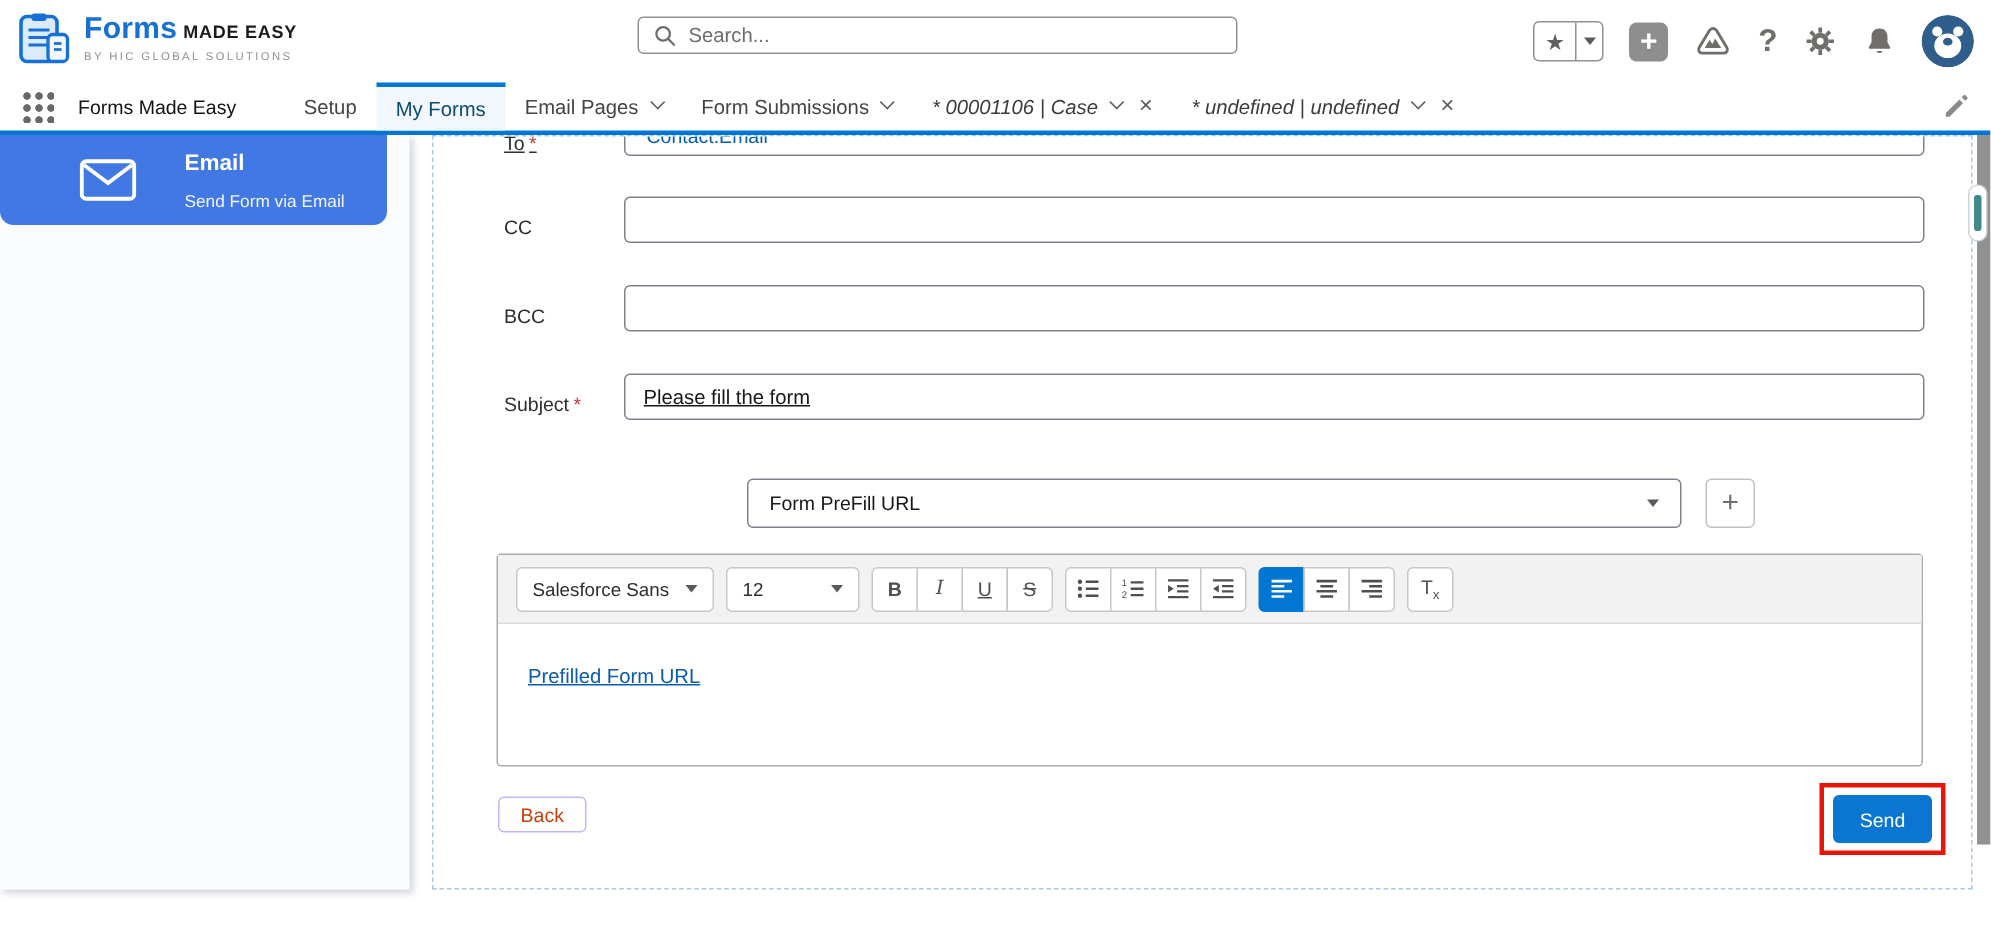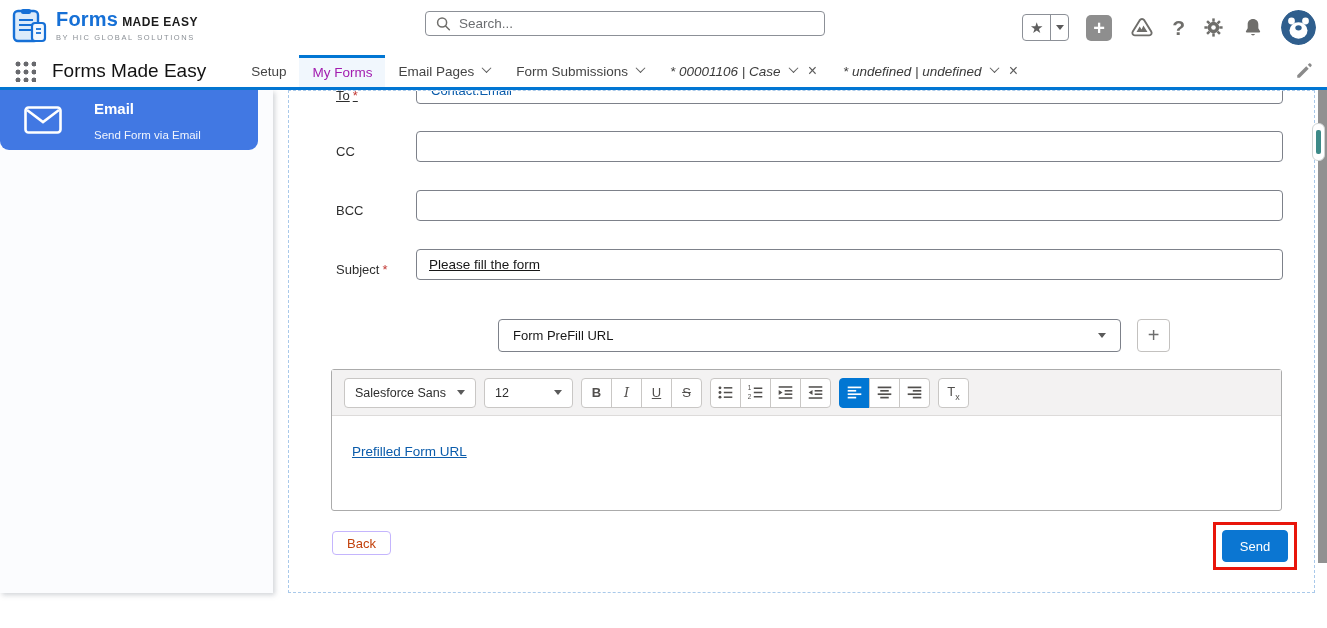--- a/index.html
+++ b/index.html
@@ -26,32 +26,32 @@
   .caret-down { width:0; height:0; border-left:4px solid transparent; border-right:4px solid transparent; border-top:5px solid #5a5a5a; }
   .plus-btn { width:26px; height:26px; background:#8e8e8e; border-radius:5px; color:#fff; font-size:20px; font-weight:bold; display:flex; align-items:center; justify-content:center; line-height:1; }
   .help-glyph { color:#6f6e6b; font-size:21px; font-weight:bold; }
   .hdr-svg { display:block; }
   .avatar { width:35px; height:35px; border-radius:50%; overflow:hidden; }
 
   
   .tabbar { position:relative; height:35px; background:#fff; border-bottom:3px solid #0176d3; display:flex; align-items:stretch; padding-left:14px; }
   .waffle { width:22px; height:22px; align-self:center; margin-right:16px;
     background-image:radial-gradient(circle,#68696d 2.3px,transparent 2.7px); background-size:8px 8px; }
-  .app-title { align-self:center; font-size:19px; color:#121212; margin-right:32px; white-space:nowrap; }
+  .app-title { align-self:center; font-size:13px; color:#121212; margin-right:32px; white-space:nowrap; }
   .tab { display:flex; align-items:center; padding:0 13px; font-size:13.5px; color:#444; white-space:nowrap; gap:9px; }
-  .tab.active { background:#f1f7fd; border-top:3px solid #0176d3; color:#a21caf; }
+  .tab.active { background:#f1f7fd; border-top:3px solid #0176d3; color:#0c4a6e; }
   .tab.italic { font-style:italic; color:#3b3b3b; }
   .chev { width:7px; height:7px; border:solid #5c5c5c; border-width:0 1.4px 1.4px 0; transform:rotate(45deg) translate(-1px,-1px); margin-top:-3px; }
   .tab-close { font-size:16px; color:#5c5c5c; line-height:1; margin-left:2px; }
   .pencil { margin-left:auto; align-self:center; margin-right:14px; }
 
   
   .workspace { position:relative; width:1327px; height:535px; background:#fff; }
   .sidebar { position:absolute; left:0; top:0; width:273px; height:503px; background:#fbfcfe; box-shadow:2px 2px 5px rgba(120,130,140,0.35); }
-  .email-card { position:absolute; left:0; top:0; width:258px; height:60px; background:#4178e3; border-radius:0 0 9px 9px; display:flex; align-items:center; padding-left:24px; gap:32px; }
+  .email-card { position:absolute; left:0; top:0; width:258px; height:60px; background:#4178e3; border-radius:0 0 9px 9px; display:flex; align-items:center; padding-left:53px; gap:32px; }
   .email-card .title { color:#fff; font-size:15px; font-weight:bold; }
   .email-card .subtitle { color:rgba(255,255,255,0.92); font-size:11.5px; margin-top:12px; }
 
   .panel { position:absolute; left:288px; top:0; width:1027px; height:503px; background:#fff; border:1px dashed #a9c9ea; overflow:hidden; }
   .f-label { position:absolute; left:47px; font-size:13px; color:#2e2e2e; }
   .req { color:#c23934; margin-left:3px; }
   .f-input { position:absolute; left:127px; width:867px; height:31px; border:1px solid #7d818a; border-radius:4px; background:#fff; font-size:13.5px; color:#181818; padding:0 12px; font-family:inherit; outline:none; }
   .to-box { top:-18px; overflow:hidden; }
   .to-value { color:#0b5cab; font-size:13px; padding-top:9px; padding-left:2px; }
 

